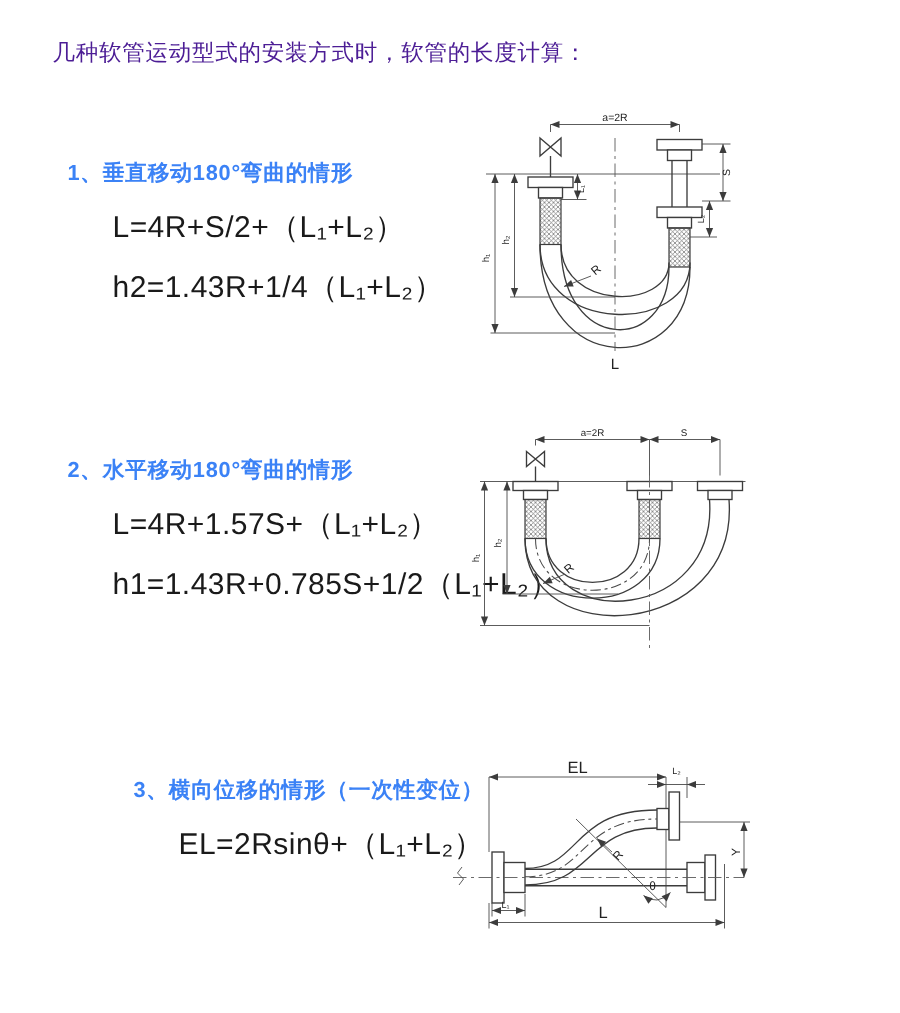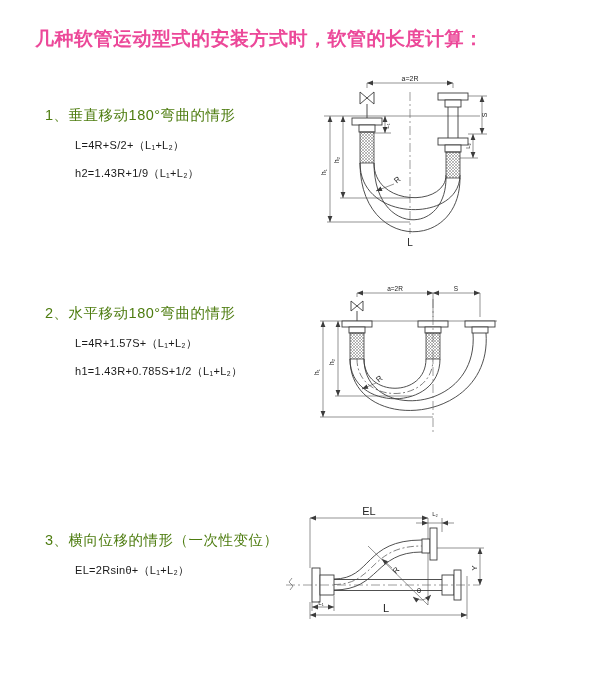--- a/index.html
+++ b/index.html
@@ -1,50 +1,50 @@
 <!DOCTYPE html>
 <html><head>
 <meta charset="utf-8">
 <style>
   html,body{margin:0;padding:0;}
   body{
     width:600px;height:675px;background:#ffffff;position:relative;overflow:hidden;
     font-family:"Liberation Sans","DejaVu Sans",sans-serif;color:#1c1c1c;
   }
   .page-title{
-    position:absolute;left:35px;top:26px;font-size:19px;font-weight:700;
-    letter-spacing:0.5px;color:#ec4899;
+    position:absolute;left:35px;top:26px;font-size:15px;font-weight:400;
+    letter-spacing:0.5px;color:#4c1d95;
   }
   .sec{position:absolute;left:45px;}
-  .sec-heading{font-size:14.5px;font-weight:400;color:#4d7c0f;letter-spacing:0.5px;}
-  .formula{font-size:11px;font-weight:400;color:#1a1a1a;margin-left:30px;margin-top:13px;letter-spacing:0.3px;}
+  .sec-heading{font-size:14.5px;font-weight:700;color:#3b82f6;letter-spacing:0.5px;}
+  .formula{font-size:20px;font-weight:400;color:#1a1a1a;margin-left:30px;margin-top:13px;letter-spacing:0.3px;}
   #sec1{top:106px;}
   #sec2{top:304px;}
-  #sec3{top:531px;}
+  #sec3{top:517px;margin-left:44px;}
   .diag{position:absolute;}
   #d1{left:312px;top:72px;}
   #d2{left:312px;top:284px;}
-  #d3{left:284px;top:506px;}
+  #d3{left:300px;top:506px;}
   svg{display:block;}
   svg text{fill:#222;font-family:"Liberation Sans","DejaVu Sans",sans-serif;}
   .oline{stroke:#3c3c3c;stroke-width:0.9;fill:none;}
   .thin{stroke:#4a4a4a;stroke-width:0.6;fill:none;}
   .flange{stroke:#3c3c3c;stroke-width:0.9;fill:#ffffff;}
   .cdash{stroke:#5a5a5a;stroke-width:0.6;fill:none;stroke-dasharray:9 3 2 3;}
   .hdash{stroke:#4a4a4a;stroke-width:0.7;fill:none;stroke-dasharray:7 2.5 2 2.5;}
 </style>
 </head>
 <body>
 
 <div class="page-title">几种软管运动型式的安装方式时，软管的长度计算：</div>
 
 <section class="sec" id="sec1">
   <div class="sec-heading">1、垂直移动180°弯曲的情形</div>
   <div class="formula">L=4R+S/2+（L₁+L₂）</div>
-  <div class="formula">h2=1.43R+1/9（L₁+L₂）</div>
+  <div class="formula">h2=1.43R+1/4（L₁+L₂）</div>
 </section>
 
 <section class="sec" id="sec2">
   <div class="sec-heading">2、水平移动180°弯曲的情形</div>
   <div class="formula">L=4R+1.57S+（L₁+L₂）</div>
   <div class="formula">h1=1.43R+0.785S+1/2（L₁+L₂）</div>
 </section>
 
 <section class="sec" id="sec3">
   <div class="sec-heading">3、横向位移的情形（一次性变位）</div>

